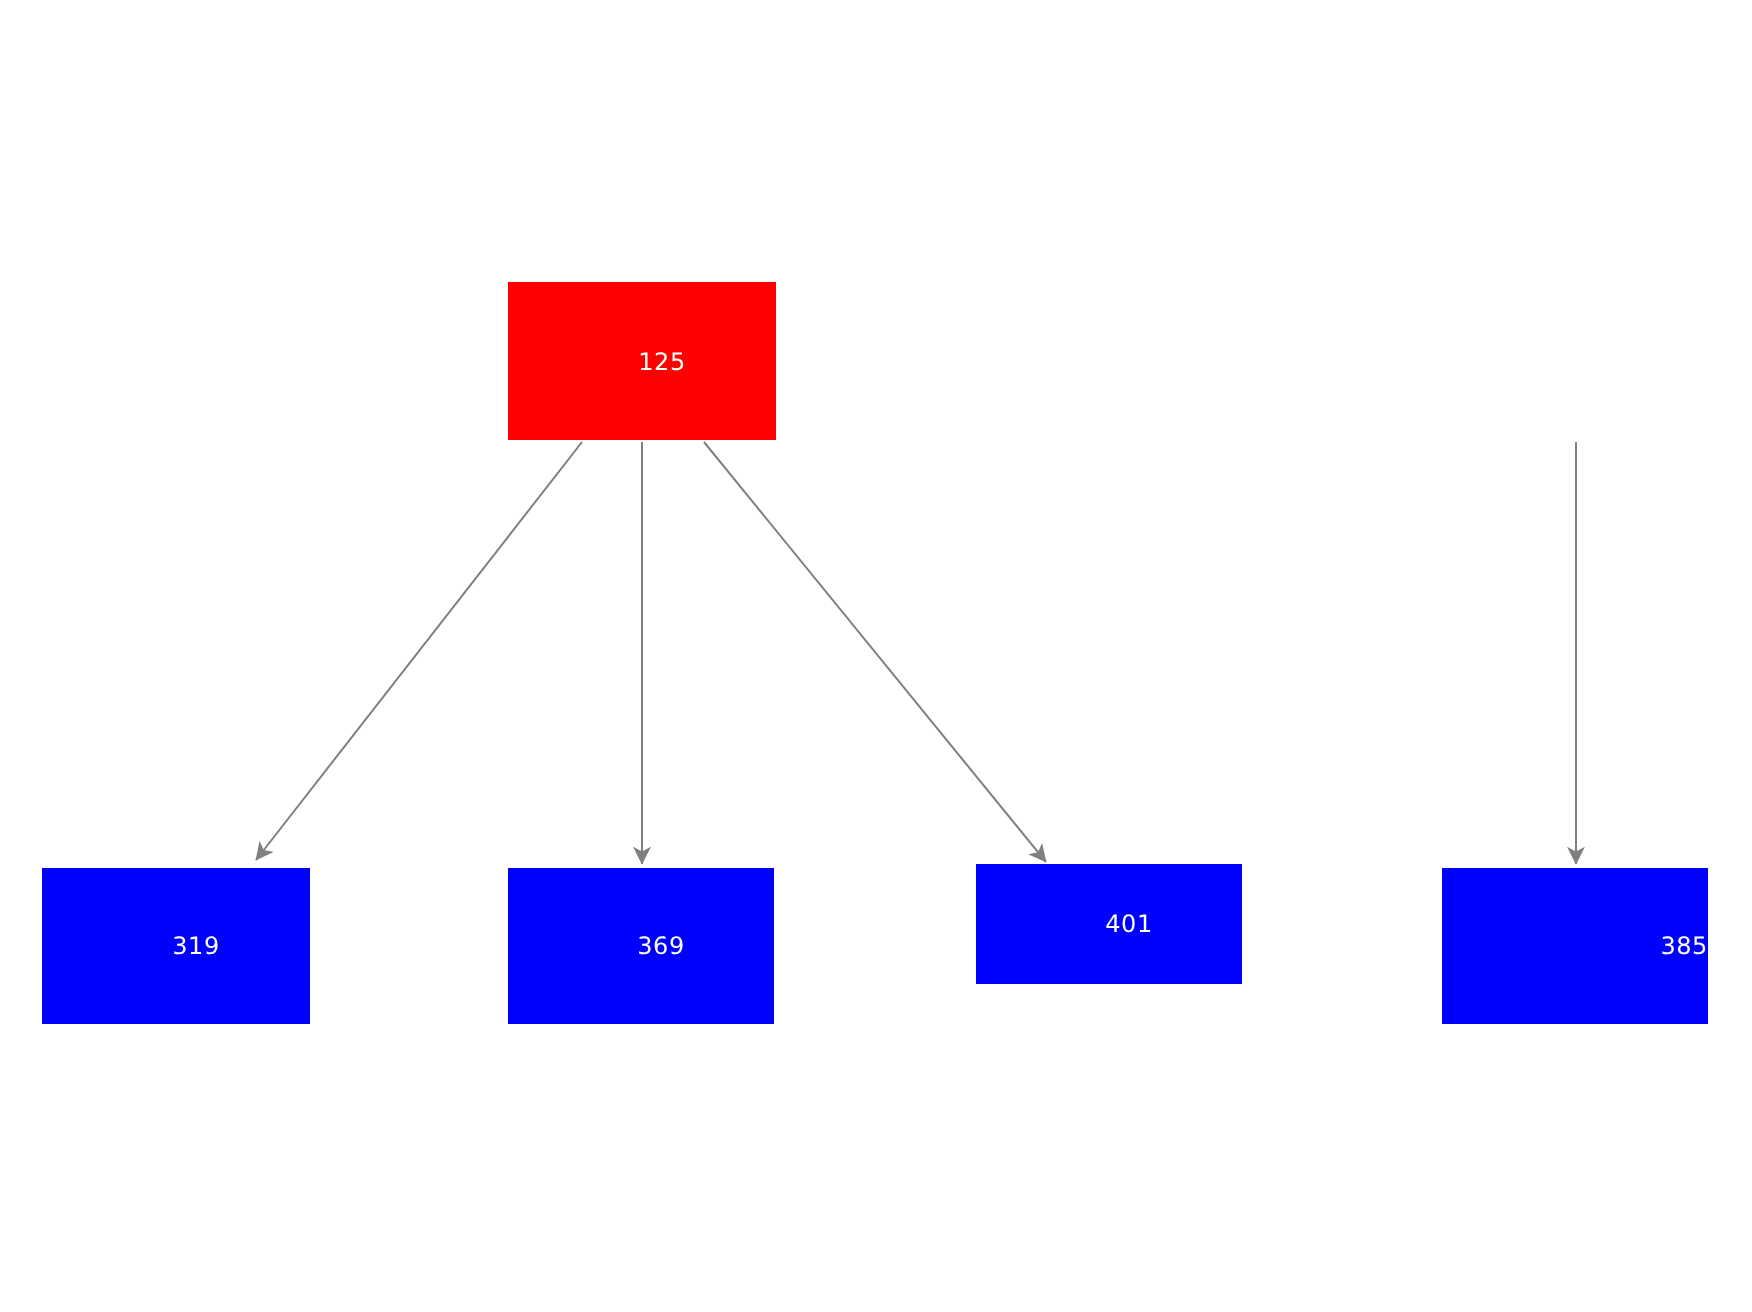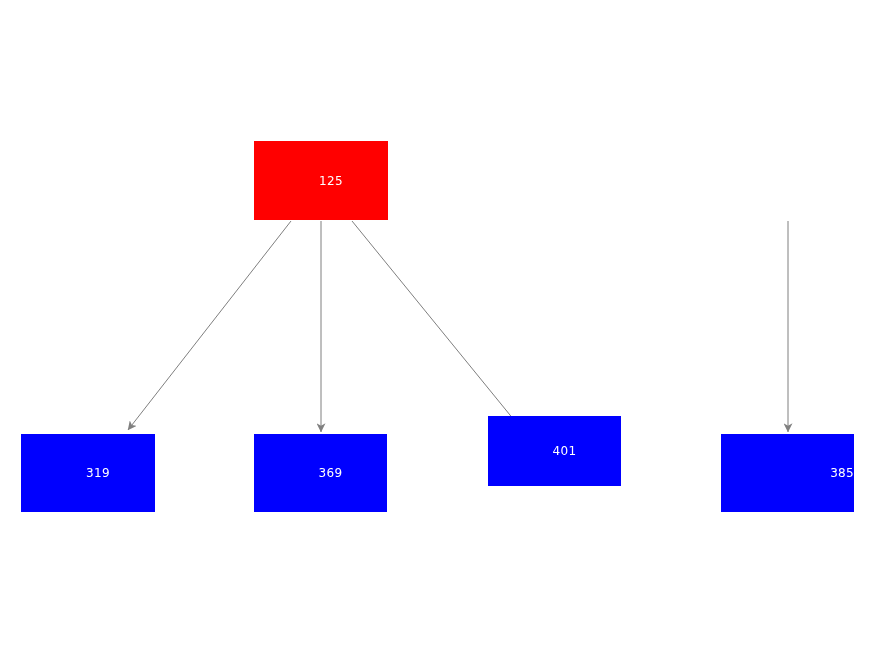--- a/index.html
+++ b/index.html
@@ -66,20 +66,20 @@
 
   <div class="graph-node" style="left: 254px; top: 141px; width: 134px; height: 79px; background: rgb(255, 0, 0); color: rgb(255, 255, 255);">
     <span class="node-label">125</span>
   </div>
   <div class="graph-node" style="left: 21px; top: 434px; width: 134px; height: 78px; background: rgb(0, 0, 255); color: rgb(255, 255, 255);">
     <span class="node-label">319</span>
   </div>
   <div class="graph-node" style="left: 254px; top: 434px; width: 133px; height: 78px; background: rgb(0, 0, 255); color: rgb(255, 255, 255);">
     <span class="node-label">369</span>
   </div>
-  <div class="graph-node" style="left: 488px; top: 416px; width: 133px; height: 70px; background: rgb(0, 0, 255); color: rgb(255, 255, 255);">
+  <div class="graph-node" style="left: 488px; top: 432px; width: 133px; height: 60px; background: rgb(0, 0, 255); color: rgb(255, 255, 255);">
     <span class="node-label">401</span>
   </div>
   <div class="graph-node" style="left: 721px; top: 434px; width: 133px; height: 78px; background: rgb(0, 0, 255); color: rgb(255, 255, 255); justify-content: flex-end;">
     <span class="node-label">385</span>
   </div>
 
 </div>
 
 </body></html>

